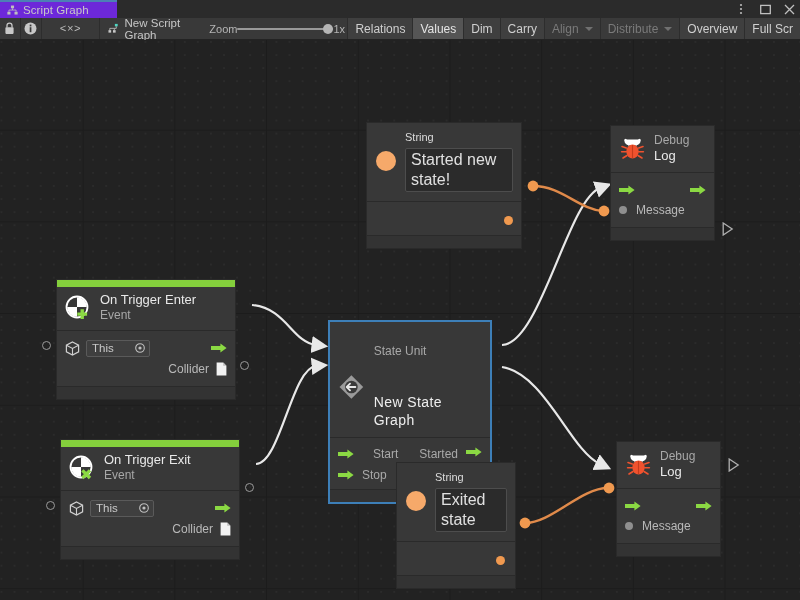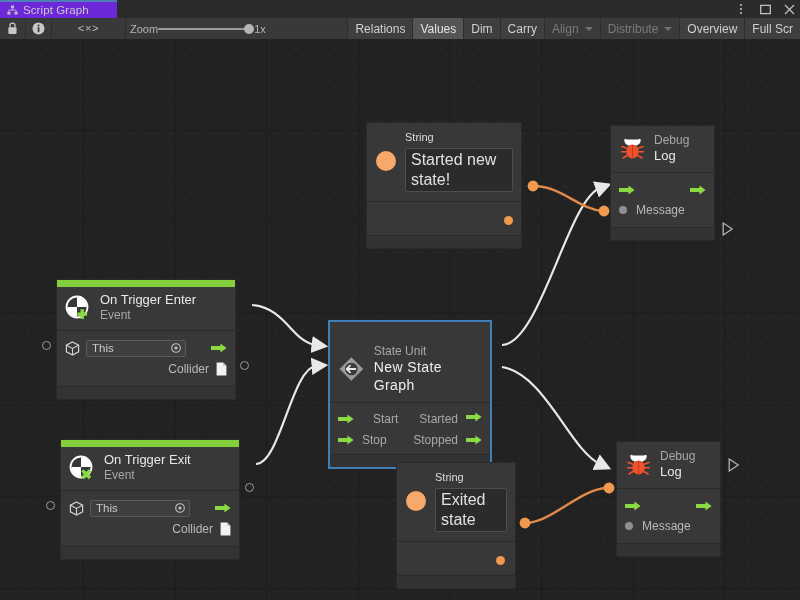--- a/index.html
+++ b/index.html
@@ -85,38 +85,38 @@
 
   
   .node { position:absolute; background:#383838; border:1px solid #2a2a2a; }
   .node.selected { outline:2px solid #3d7fb8; outline-offset:-1px; border-color:#3d7fb8; }
   .node-accent { height:7px; background:#84cf3c; }
   .node-head { display:flex; align-items:center; gap:9px; padding:7px 9px 8px 9px; border-bottom:1px solid #2a2a2a; }
   .node-head-txt { display:flex; flex-direction:column; line-height:1.25; }
   .node-title { color:#e8e8e8; font-size:13px; }
   .node-sub { color:#a8a8a8; font-size:12px; }
   .node-title-sm { color:#dcdcdc; font-size:11px; }
-  .node-title-lg { color:#eeeeee; font-size:14px; letter-spacing:.4px;}
+  .node-title-lg { color:#eeeeee; font-size:14px; letter-spacing:.4px;margin-top:35px;}
   .node-body { position:relative; padding:6px 8px 4px 8px; }
   .node-foot { height:13px; background:#333333; border-top:1px solid #2a2a2a; }
 
   .row { display:flex; align-items:center; height:20px; }
   .row.split { justify-content:space-between; }
   .port-label { color:#b9b9b9; font-size:12px; }
   .port-label.dim { color:#a9a9a9; }
 
   .arrow-green { width:16px; height:10px; flex:none; }
   .dot-gray { width:8px;height:8px;border-radius:50%;background:#8f8f8f;flex:none; }
   .dot-orange-lg { width:20px;height:20px;border-radius:50%;background:#f6a96a;flex:none; }
   .dot-orange-sm { width:9px;height:9px;border-radius:50%;background:#f0994f;flex:none; }
 
   .objfield {
     display:flex; align-items:center; justify-content:space-between;
     background:#3f3f3f; border:1px solid #5a5a5a; border-radius:2px;
-    height:17px; padding:0 4px 0 5px; width:100px;text-align:center;
+    height:17px; padding:0 4px 0 5px; width:64px;text-align:center;
   }
   .objfield span { color:#c9c9c9; font-size:11.5px; }
   .txtfield {
     background:#2b2b2b; border:1px solid #4d4d4d; border-radius:2px;
     color:#e0e0e0; font-size:16px; padding:1px 5px; display:inline-block;
   }
   .doc-icon { width:11px;height:14px;flex:none; }
   .cube-icon { width:15px;height:15px;flex:none; }
 
   .ext-port { position:absolute; }
@@ -166,20 +166,29 @@
       </svg>
     </div>
     <div class="tb-ico">
       <svg width="13" height="13" viewBox="0 0 13 13">
         <circle cx="6.5" cy="6.5" r="6" fill="#c8c8c8"></circle>
         <rect x="5.7" y="5.2" width="1.7" height="5" fill="#393939"></rect>
         <rect x="5.7" y="2.6" width="1.7" height="1.8" fill="#393939"></rect>
       </svg>
     </div>
     <div class="tb-code">&lt;×&gt;</div>
+    <div class="tb-graphname">
+      <svg width="13" height="13" viewBox="0 0 13 13">
+        <rect x="8.8" y="0.6" width="3.6" height="3.2" fill="#4fd6c2"></rect>
+        <rect x="0.6" y="8.6" width="3.4" height="3.2" fill="#c9c9c9"></rect>
+        <rect x="6.4" y="8.6" width="3.4" height="3.2" fill="#c9c9c9"></rect>
+        <path d="M2.3 8.6 V6.3 H8.1 V8.6 M10.6 3.8 V6.3 H8.1" stroke="#c9c9c9" stroke-width="1" fill="none"></path>
+      </svg>
+      <span>New Script Graph</span>
+    </div>
     <div class="tb-zoom">
       <span class="tb-zoom-label">Zoom</span>
       <div class="slider">
         <div class="slider-track"></div>
         <div class="slider-knob"></div>
       </div>
       <span class="tb-zoom-val">1x</span>
     </div>
     <div class="tb-right">
       <div class="tb-btn">

